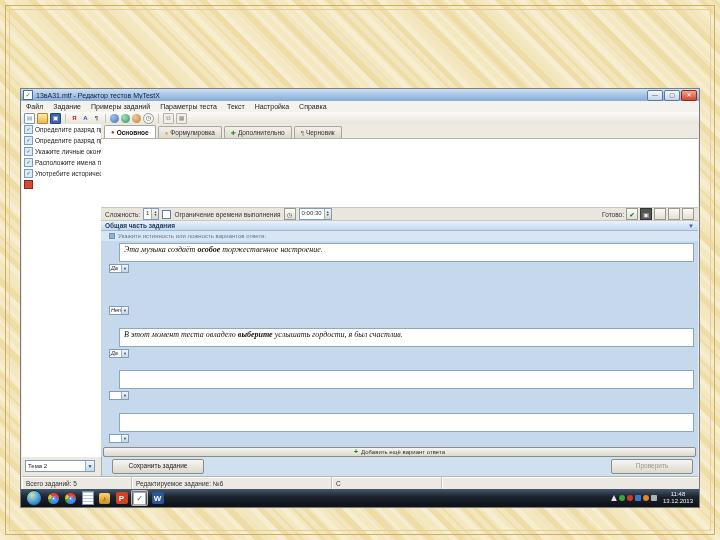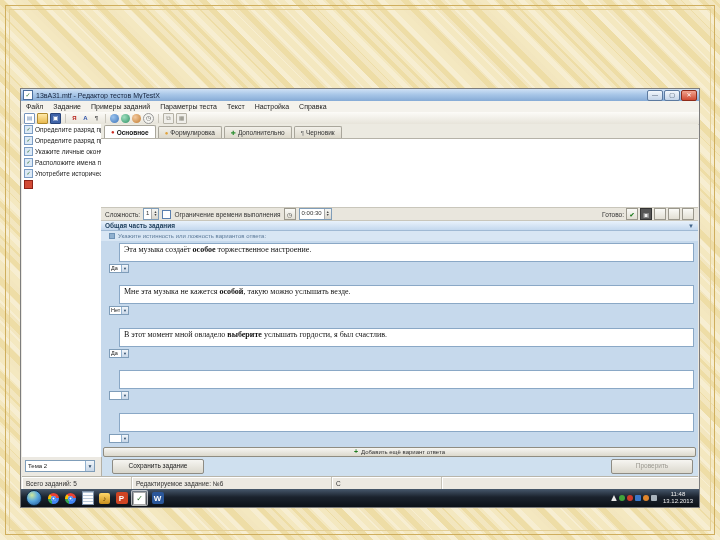--- a/index.html
+++ b/index.html
@@ -87,21 +87,21 @@
   .mini-btn.dark{background:#555;color:#eee;border-color:#333;}
 
   .sec-header{position:absolute;left:0;top:97px;right:0;height:10px;
       background:linear-gradient(#e9f2fc,#c4d8ee);border-bottom:1px solid #9fb9d4;
       display:flex;align-items:center;padding:0 4px;font-size:6.5px;font-weight:bold;color:#20405e;box-sizing:border-box;}
   .sec-header .arrow{margin-left:auto;font-size:6px;color:#41648a;}
   .sec-instr{position:absolute;left:0;top:107px;right:0;height:10px;background:#d8e6f4;
       display:flex;align-items:center;gap:3px;padding:0 4px 0 8px;font-size:6px;color:#5d7b9a;box-sizing:border-box;}
   .instr-dot{width:4px;height:4px;background:#8fb0cf;border:1px solid #6d92b5;}
 
-  .answers{position:absolute;left:0;top:117px;right:0;height:206px;background:#c6d9ec;}
+  .answers{position:absolute;left:0;top:117px;right:0;height:206px;background:#c6d9ec;font-style:italic;}
   .ans-box{position:absolute;left:18px;width:575px;height:19px;background:#fff;border:1px solid #8aa8c6;
       box-sizing:border-box;padding:1px 4px;font-family:"Liberation Serif",serif;font-size:8px;color:#111;
       overflow:hidden;white-space:nowrap;}
   .ans-box b{font-weight:bold;}
   .dd{position:absolute;left:8px;width:20px;height:9px;background:#fff;border:1px solid #7f9db9;
       display:flex;align-items:stretch;box-sizing:border-box;}
   .dd .dd-val{flex:1;font-size:5.5px;line-height:7px;padding-left:1px;overflow:hidden;}
   .dd .dd-arrow{width:6px;background:linear-gradient(#f2f6fa,#c8d7e8);border-left:1px solid #93b2cf;
       font-size:4px;line-height:7px;text-align:center;color:#2c4a68;}
 
@@ -291,27 +291,26 @@
         <span>Укажите истинность или ложность вариантов ответа:</span>
       </div>
 
       <div class="answers">
         <div class="ans-box" style="top:2px"><span>Эта музыка создаёт </span><b>особое</b><span> торжественное настроение.</span></div>
         <div class="dd" style="top:23px">
           <span class="dd-val">Да</span>
           <span class="dd-arrow">▼</span>
         </div>
 
-        <div class="ans-box" style="top:44px"><span>Мне эта музыка не кажется </span><b>особой</b><span>, такую можно услышать везде.</span></div>
         <div class="dd" style="top:65px">
           <span class="dd-val">Нет</span>
           <span class="dd-arrow">▼</span>
         </div>
 
-        <div class="ans-box" style="top:87px"><span>В этот момент мной овладело </span><b>выберите</b><span> услышать гордости, я был счастлив.</span></div>
+        <div class="ans-box" style="top:87px"><span>В этот момент теста овладело </span><b>выберите</b><span> услышать гордости, я был счастлив.</span></div>
         <div class="dd" style="top:108px">
           <span class="dd-val">Да</span>
           <span class="dd-arrow">▼</span>
         </div>
 
         <div class="ans-box" style="top:129px"><span></span><b></b><span></span></div>
         <div class="dd" style="top:150px">
           <span class="dd-val"></span>
           <span class="dd-arrow">▼</span>
         </div>

